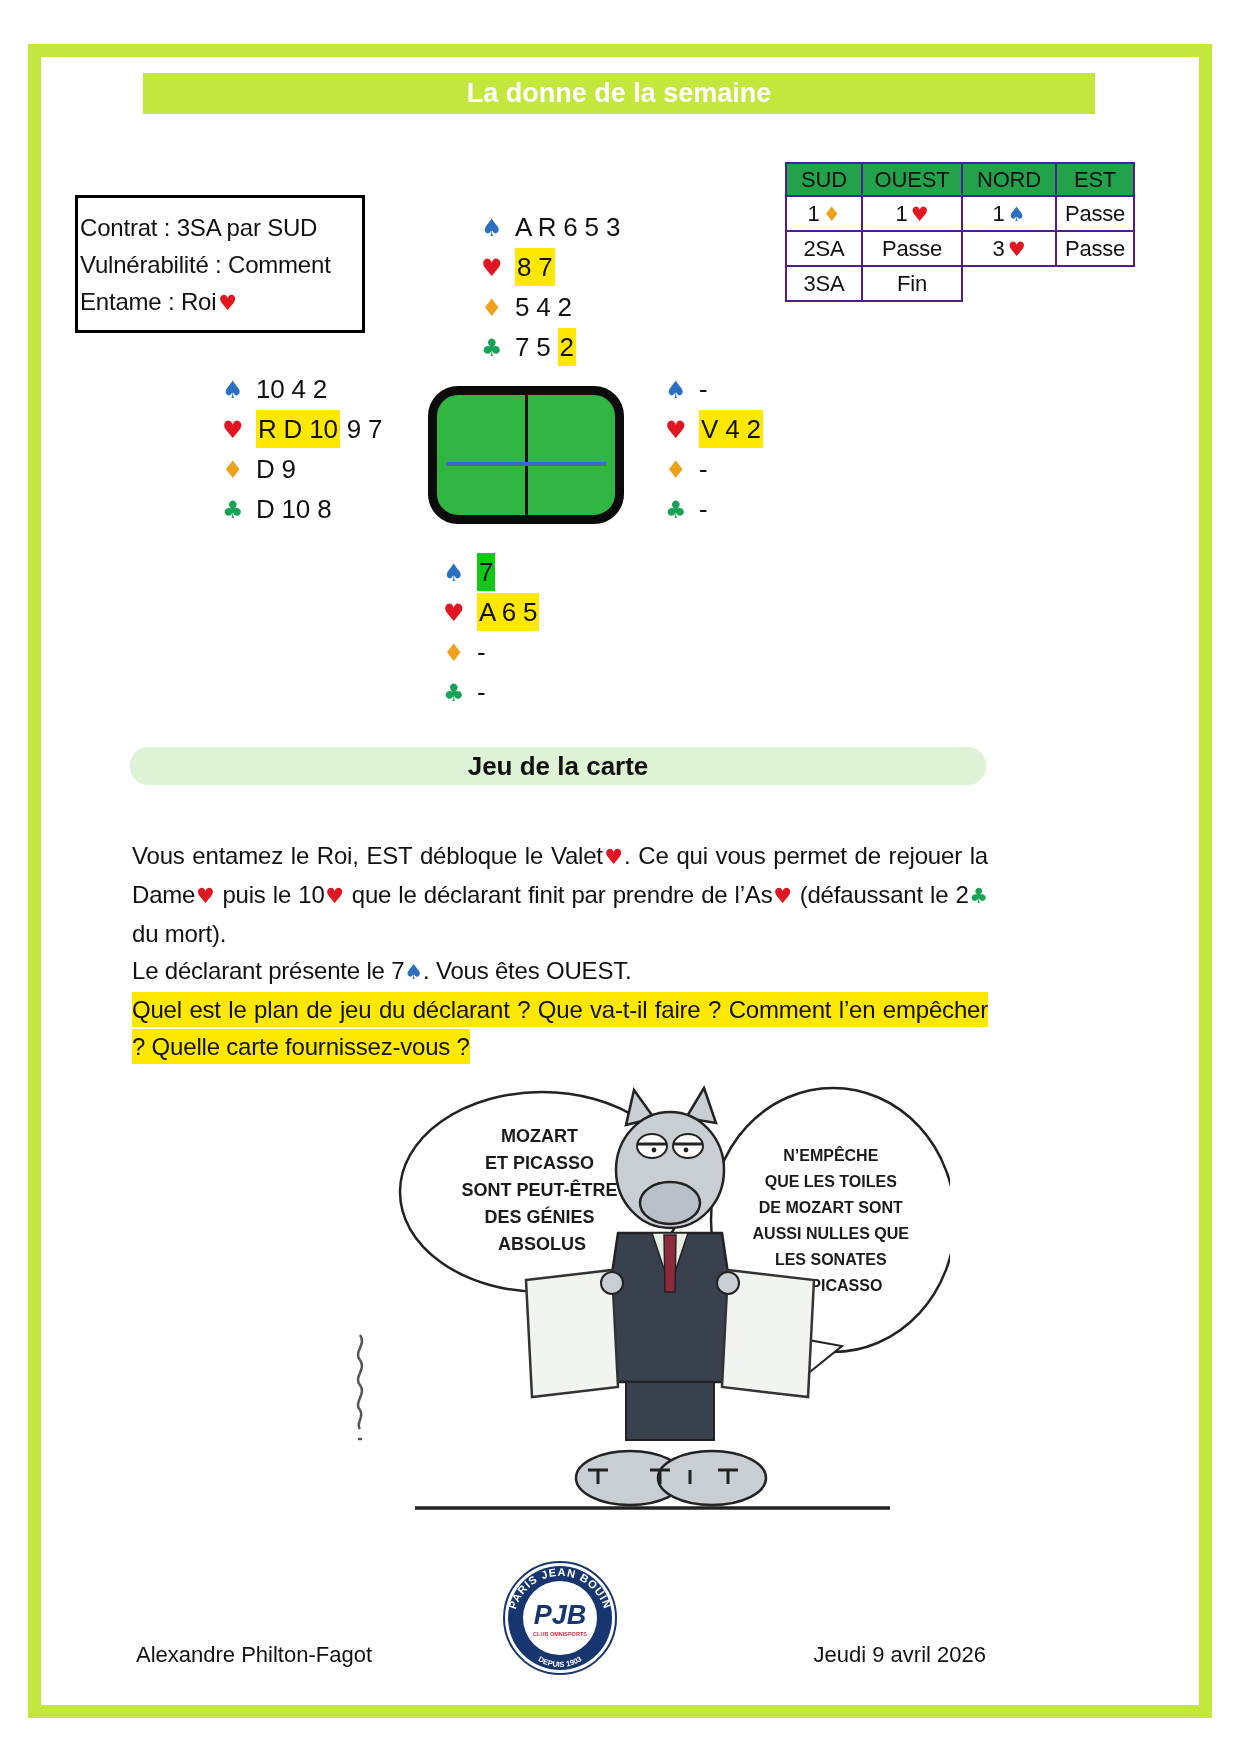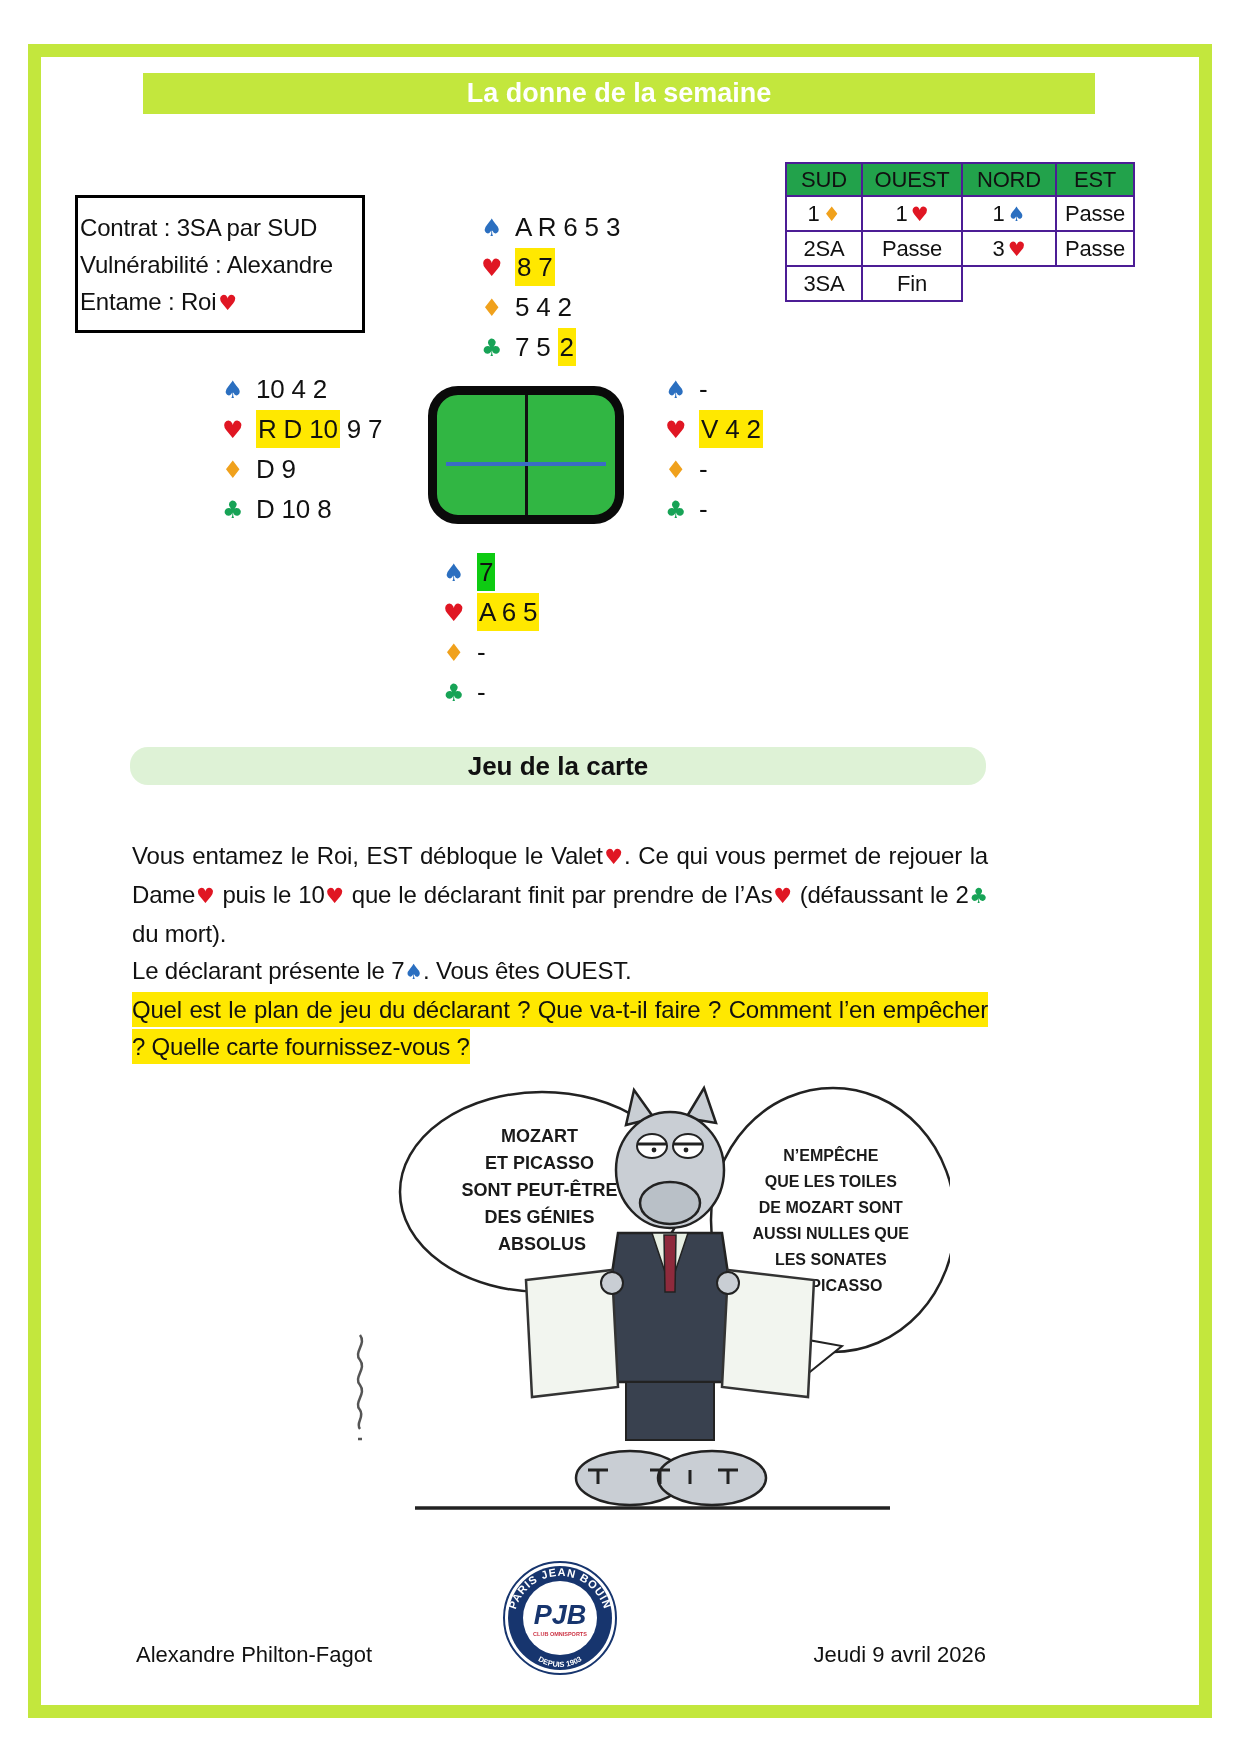--- a/index.html
+++ b/index.html
@@ -68,21 +68,21 @@
 
 <div id="page" style="--lime: #c3e73d; --section-green: #def2d6; --table-head-green: #22a24b; --felt-green: #31b643; --line-blue: #3a6cc5; --hl-yellow: #ffe800; --hl-green: #0ecb12; --spade: #2b6fc0; --heart: #e01623; --diamond: #f0a11c; --club: #17a356; --navy: #17356e; --accent-red: #cc3344;">
   <div class="frame"></div>
 
   <div class="title-banner">
     <span>La donne de la semaine</span>
   </div>
 
   <div class="contract-box">
     <div>Contrat : 3SA par SUD</div>
-    <div>Vulnérabilité : Alexandre</div>
+    <div>Vulnérabilité : Comment</div>
     <div><span>Entame : Roi</span><span class="suit heart">♥</span></div>
   </div>
 
   <table class="bidding">
     <thead>
       <tr>
         <th class="c0">SUD</th>
         <th class="c1">OUEST</th>
         <th class="c2">NORD</th>
         <th class="c3">EST</th>

